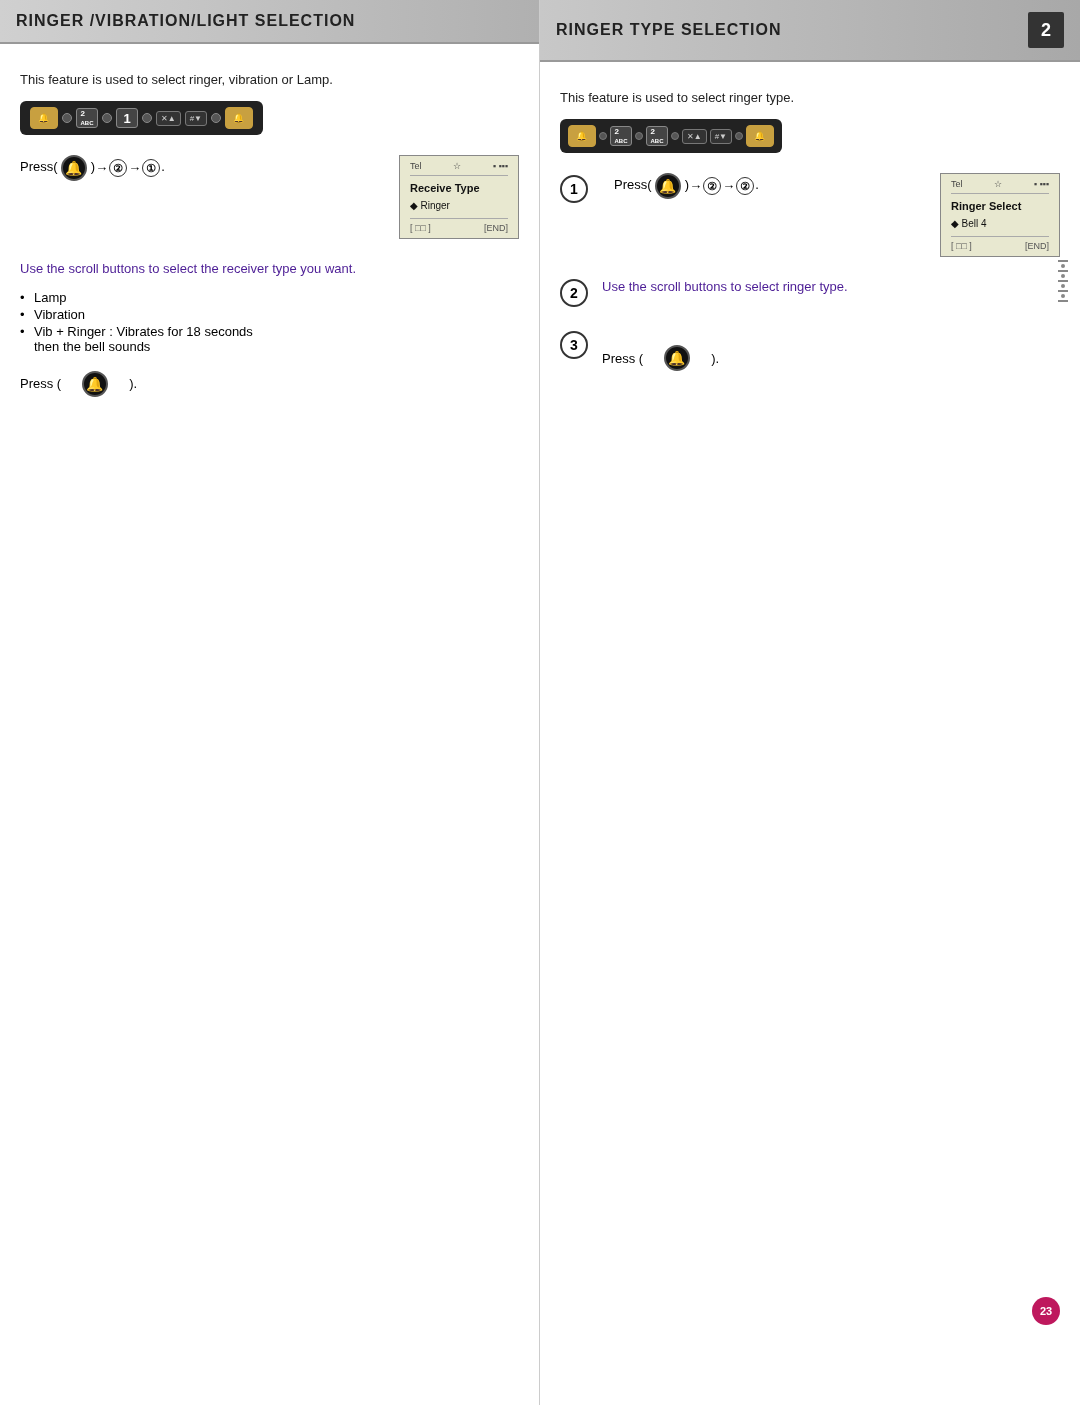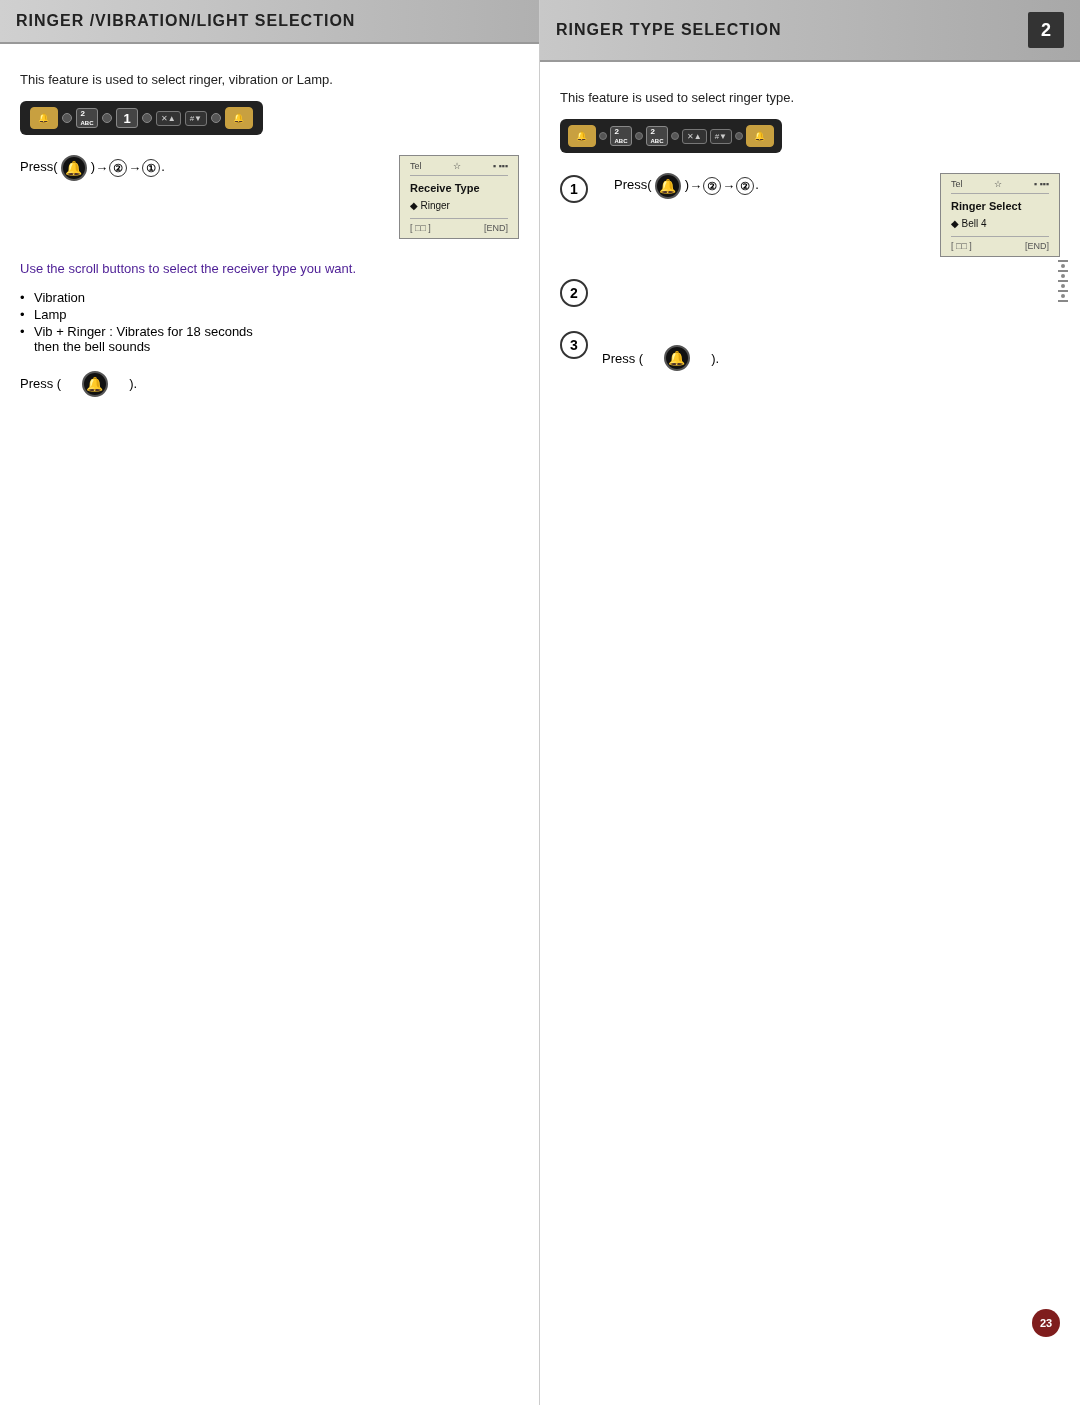--- a/index.html
+++ b/index.html
@@ -324,23 +324,23 @@
     .side-dash {
       width: 10px;
       height: 2px;
       background: #888;
       margin: 0 auto;
     }
 
     
     .page-number {
       position: absolute;
-      bottom: 68px;
+      bottom: 80px;
       right: 20px;
-      background: #7f1d1d;
+      background: #be185d;
       color: #fff;
       border-radius: 50%;
       width: 28px;
       height: 28px;
       display: flex;
       align-items: center;
       justify-content: center;
       font-size: 11px;
       font-weight: bold;
     }
@@ -428,22 +428,22 @@
           </div>
         </div>
       </div>
 
       <div class="step-row" style="margin-bottom:10px;">
         <p class="step-text">Use the scroll buttons to select the receiver type you want.</p>
       </div>
 
       <div class="correct-order">
         <ul>
+          <li>Lamp</li>
           <li>Vibration</li>
-          <li>Lamp</li>
           <li>Vib + Ringer : Vibrates for 18 seconds<br>then the bell sounds</li>
         </ul>
       </div>
 
       <div class="press-line">
         <span>Press (</span>
         <span class="bell-btn">🔔</span>
         <span>).</span>
       </div>
     </div>
@@ -507,20 +507,23 @@
           <div class="lcd-footer">
             <span>[ □□ ]</span>
             <span>[END]</span>
           </div>
         </div>
       </div>
 
       <div class="step-row">
         <div class="step-circle">
           <span>2</span>
+        </div>
+        <div class="step-content">
+          <p class="step-text">Use the scroll buttons to select ringer type.</p>
         </div>
       </div>
 
       <div class="step-row">
         <div class="step-circle">
           <span>3</span>
         </div>
         <div class="step-content">
           <div class="press-line">
             <span>Press (</span>

